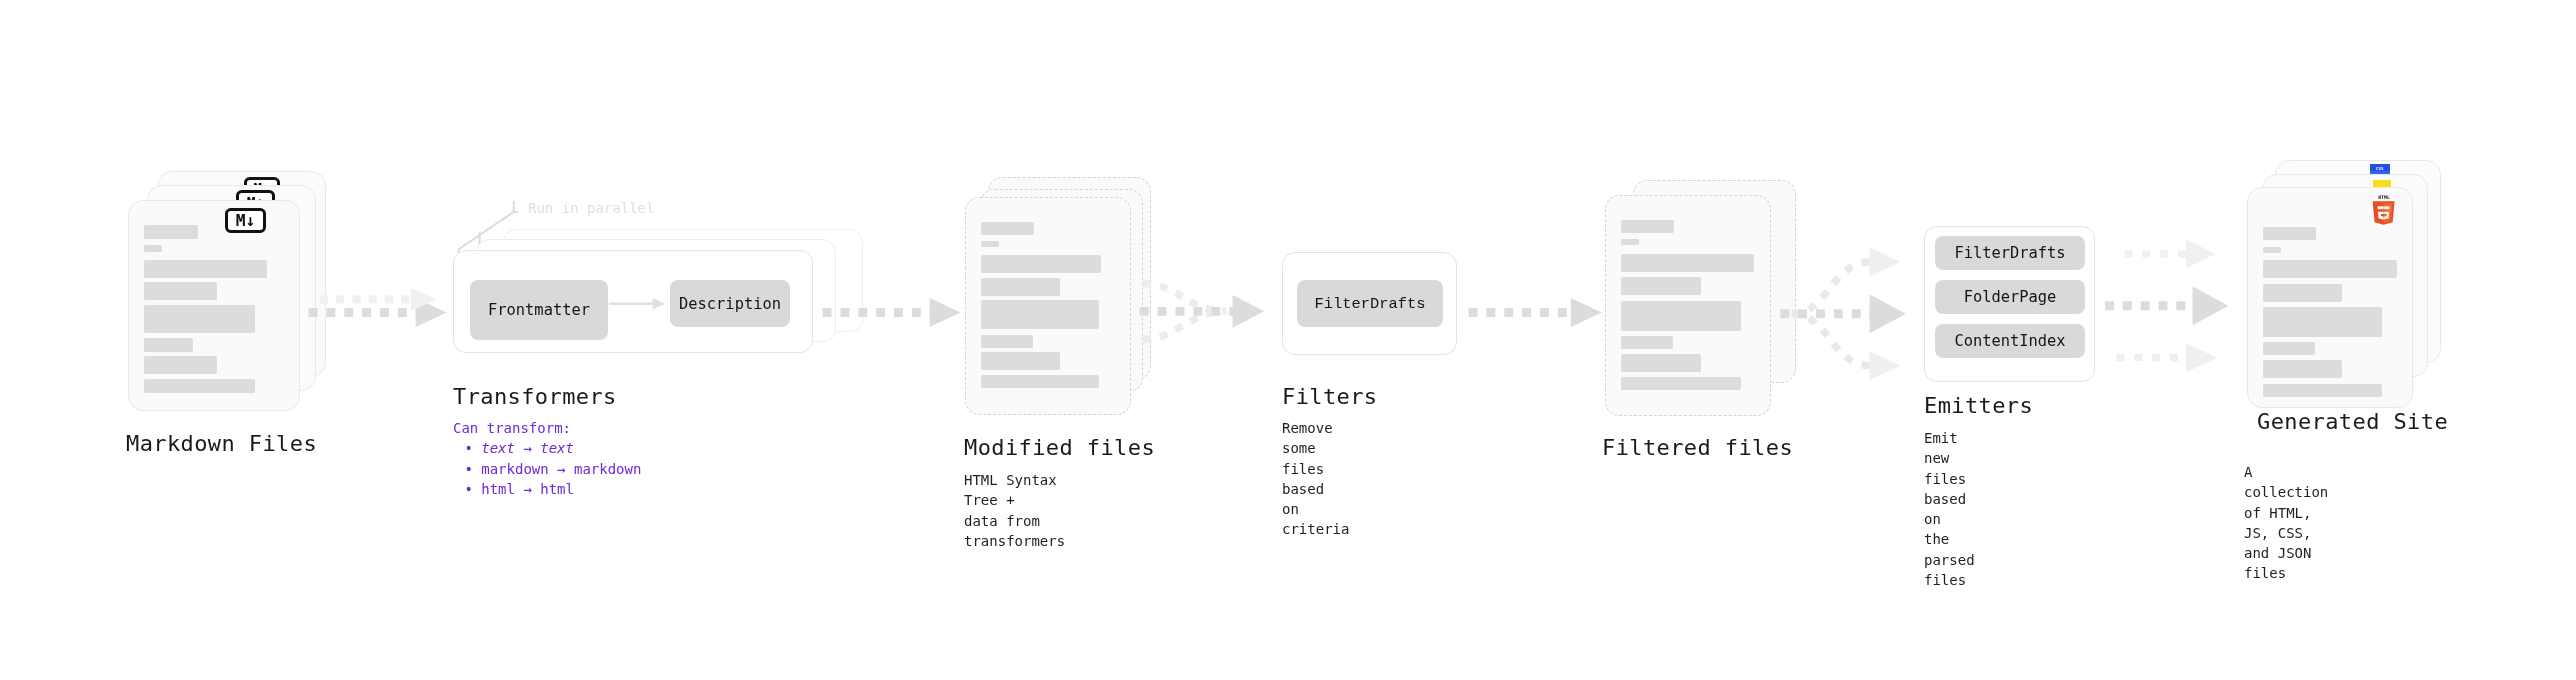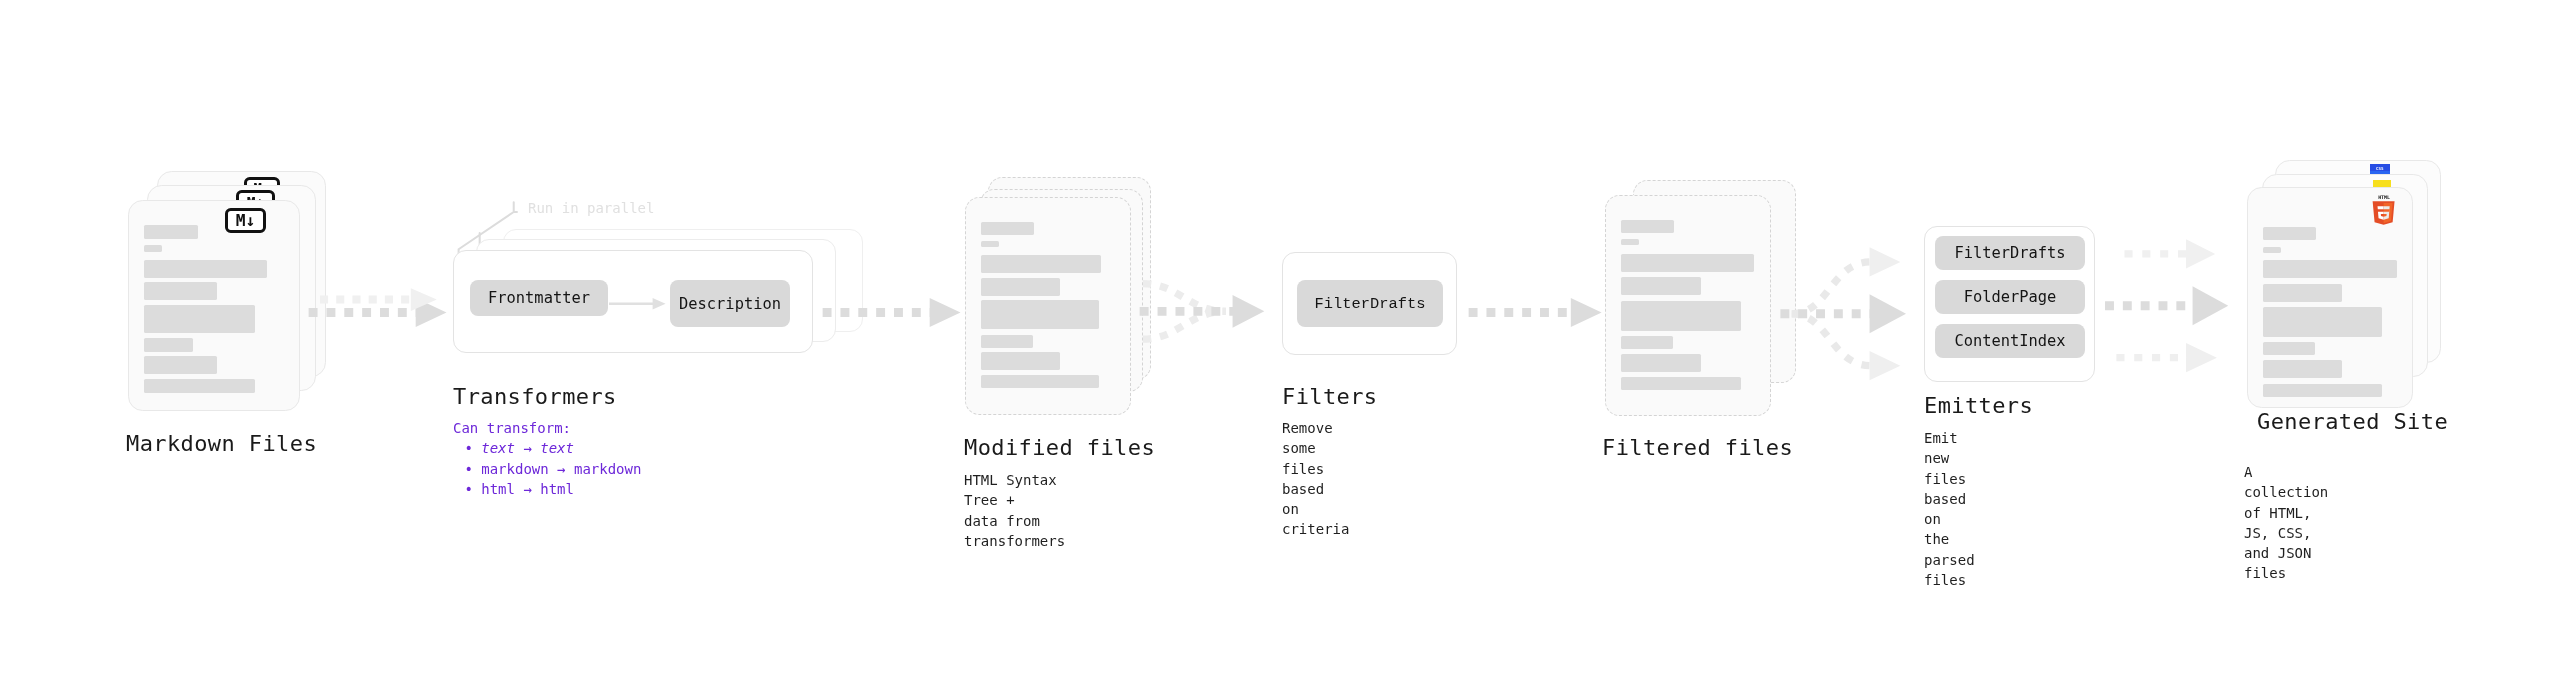--- a/index.html
+++ b/index.html
@@ -154,21 +154,21 @@
 
     <svg class="abs" style="left:605px;top:262px;" width="98" height="57" viewBox="0 0 120 70">
       <line x1="0" y1="8" x2="38" y2="8" stroke="#ececec" stroke-width="3"></line>
       <polygon points="36,2 48,8 36,14" fill="#ececec"></polygon>
       <line x1="0" y1="24" x2="38" y2="24" stroke="#eaeaea" stroke-width="3"></line>
       <polygon points="36,18 48,24 36,30" fill="#eaeaea"></polygon>
     </svg>
 
     <div class="group-box" style="left:453px;top:250px;width:360px;height:103px;"></div>
 
-    <div class="chip" style="left:470px;top:280px;width:138px;height:36px;">Frontmatter</div>
+    <div class="chip" style="left:470px;top:280px;width:138px;height:60px;">Frontmatter</div>
 
     <svg class="abs" style="left:609px;top:294px;" width="63" height="19.5" viewBox="0 0 78 24">
       <line x1="0" y1="12" x2="56" y2="12" stroke="#e0e0e0" stroke-width="3"></line>
       <polygon points="54,5 70,12 54,19" fill="#e0e0e0"></polygon>
     </svg>
 
     <div class="chip" style="left:670px;top:280px;width:120px;height:47px;">Description</div>
 
     <div class="title" style="left:453px;top:384px;">Transformers</div>
 

